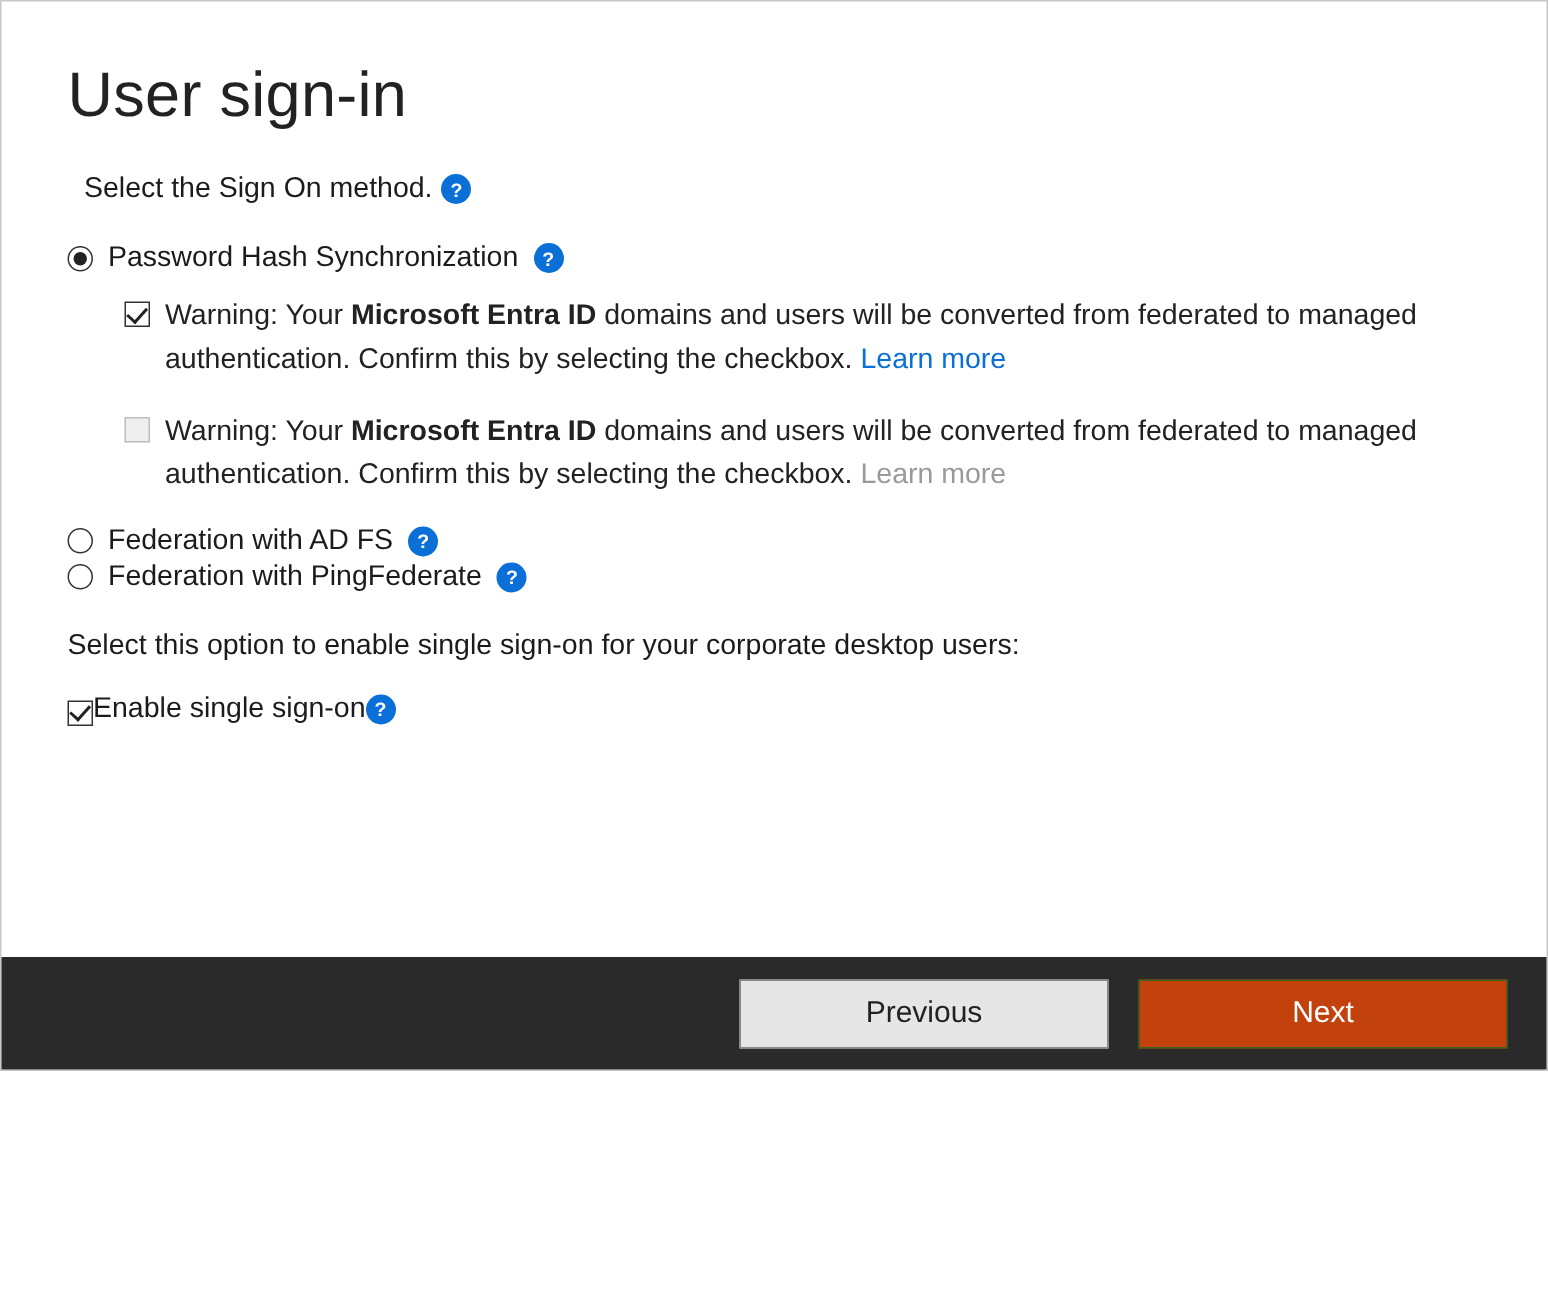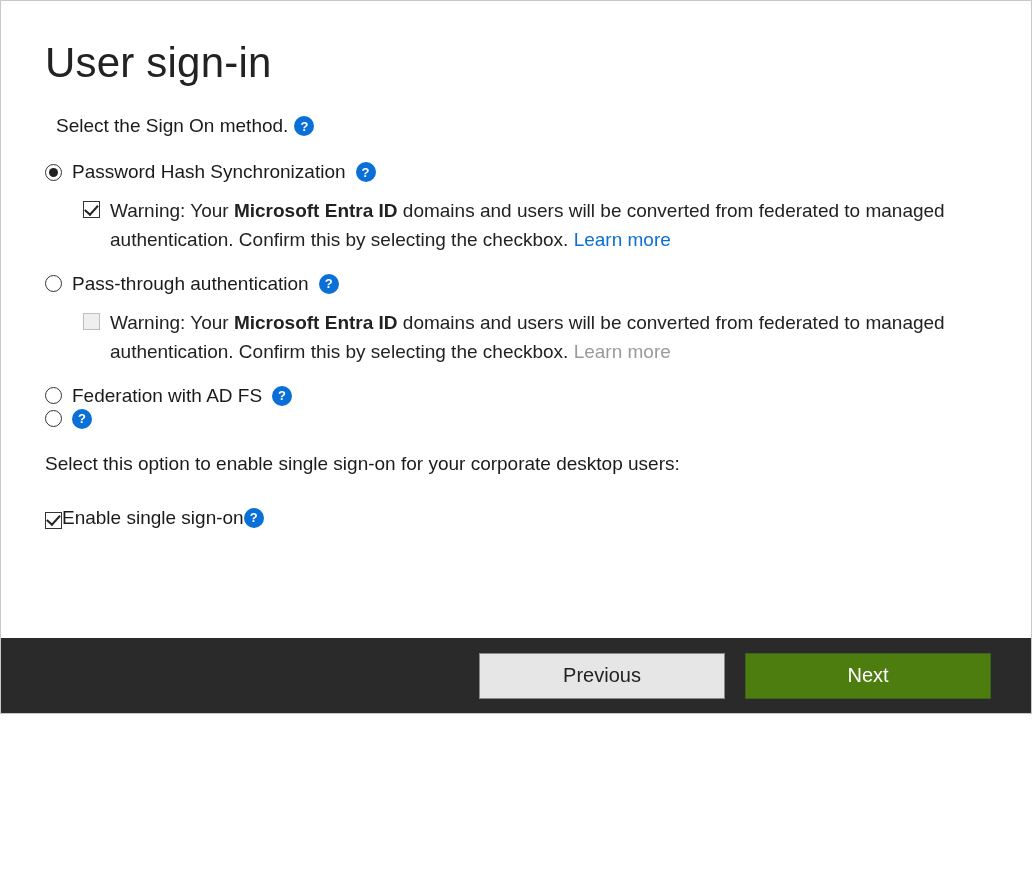--- a/index.html
+++ b/index.html
@@ -112,53 +112,53 @@
     line-height: 1.55;
     color: #222;
   }
   .sub-text.disabled { color: #222; }
   .sub-text .b { font-weight: 600; }
   a.link { color: #0a6fd6; text-decoration: none; cursor: pointer; }
   a.link.disabled { color: #9a9a9a; cursor: default; }
 
   .section-prompt {
     font-size: 19px;
-    margin: 18px 0 32px 0;
+    margin: 18px 0 20px 0;
   }
 
   .sso-row {
     display: flex;
     align-items: center;
     gap: 0;
     font-size: 19px;
   }
 
   .footer {
     height: 75px;
     background: #2a2a2a;
     display: flex;
     align-items: center;
     justify-content: flex-end;
     gap: 20px;
-    padding: 0 40px;
+    padding: 0 26px;
     flex-shrink: 0;
   }
   .btn {
     height: 46px;
     min-width: 246px;
     font-size: 20px;
     border: 1px solid #888;
     cursor: pointer;
     display: inline-flex;
     align-items: center;
     justify-content: center;
     font-family: inherit;
   }
   .btn.secondary { background: #e6e6e6; color: #222; }
-  .btn.primary   { background: #4d7c0f; color: #fff; border-color: #3c631c; }
+  .btn.primary   { background: #c2410c; color: #fff; border-color: #3c631c; }
 </style>
 </head>
 <body>
 
 <div class="window">
   <div class="content">
 
     <h1 class="page-title">User sign-in</h1>
 
     <div class="prompt">
@@ -173,40 +173,36 @@
         <span>Password Hash Synchronization</span>
         <span class="help-icon"></span>
       </div>
       <div class="sub">
         <span class="checkbox checked"></span>
         <div class="sub-text">
           <span>Warning: Your </span><span class="b">Microsoft Entra ID</span><span> domains and users will be converted from federated to managed authentication. Confirm this by selecting the checkbox. </span><a class="link">Learn more</a>
         </div>
       </div>
 
-      <div class="radio-row">
-        <span class="radio"></span>
-        <span>Pass-through authentication</span>
-        <span class="help-icon"></span>
-      </div>
       <div class="sub">
         <span class="checkbox disabled"></span>
         <div class="sub-text disabled">
           <span>Warning: Your </span><span class="b">Microsoft Entra ID</span><span> domains and users will be converted from federated to managed authentication. Confirm this by selecting the checkbox. </span><a class="link disabled">Learn more</a>
         </div>
       </div>
 
       <div class="radio-row">
         <span class="radio"></span>
         <span>Federation with AD FS</span>
         <span class="help-icon"></span>
       </div>
 
       <div class="radio-row">
         <span class="radio"></span>
+        <span>Federation with PingFederate</span>
         <span class="help-icon"></span>
       </div>
 
 
     </div>
 
     <div class="section-prompt">Select this option to enable single sign-on for your corporate desktop users:</div>
 
     <div class="sso-row">
       <span class="checkbox checked"></span>

